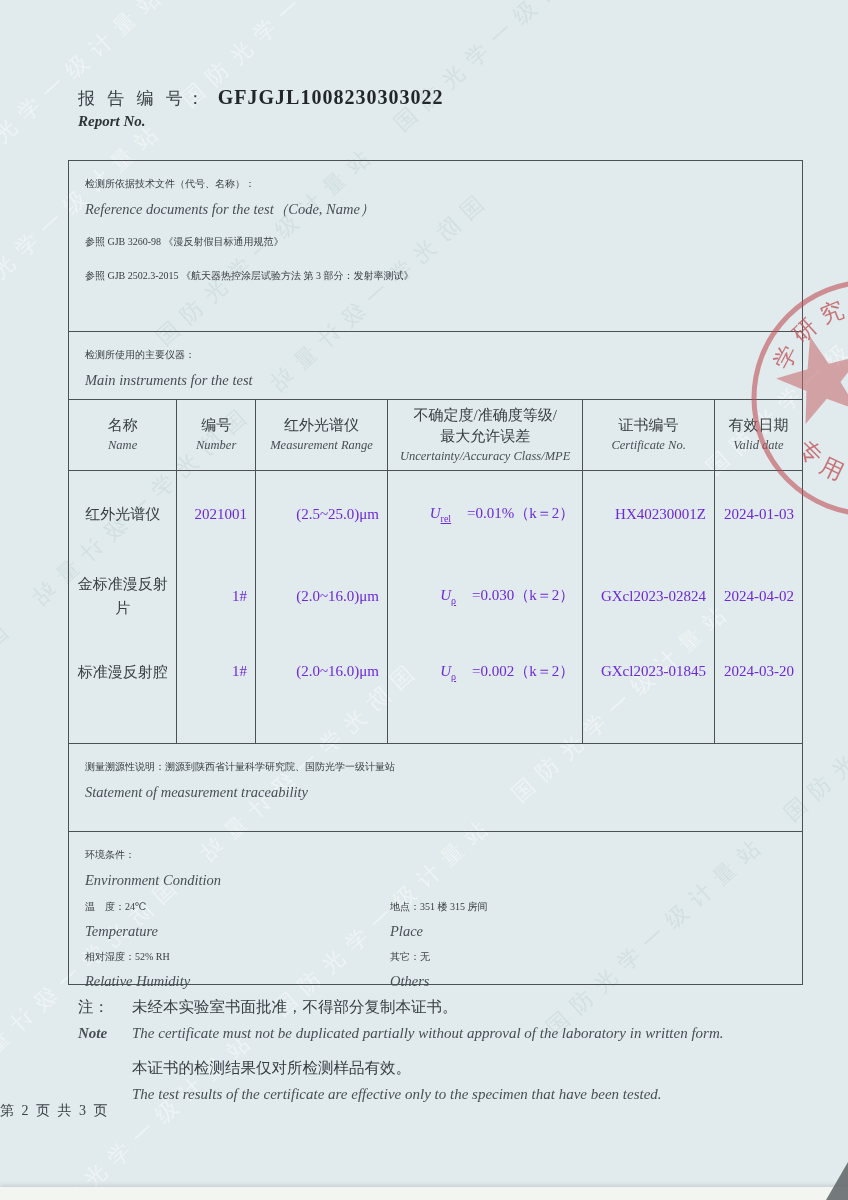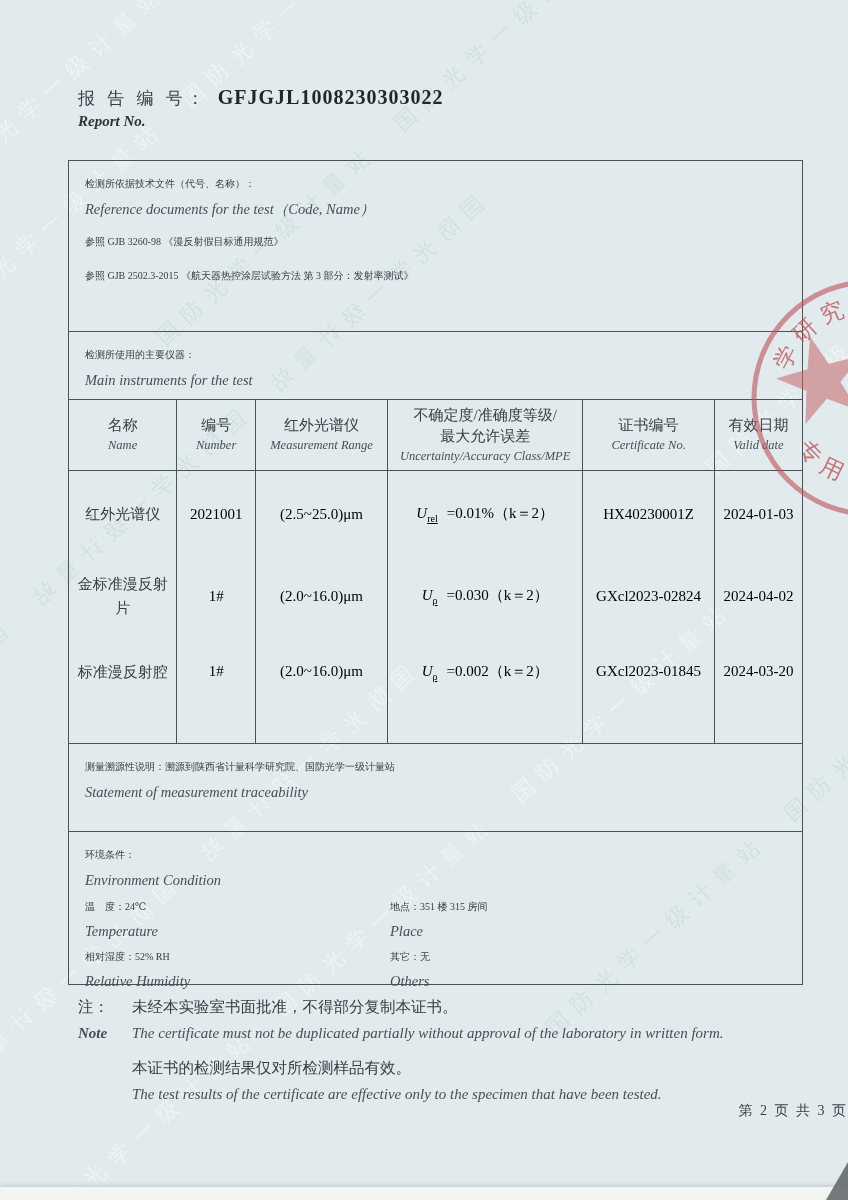--- a/index.html
+++ b/index.html
@@ -49,39 +49,39 @@
   
   .tablewrap{height:344px;box-sizing:border-box;}
   table.inst{width:100%;height:100%;border-collapse:collapse;table-layout:fixed;}
   table.inst th,table.inst td{border-left:1px solid #4c5156;padding:2px 8px;
       text-align:center;vertical-align:middle;font-weight:normal;box-sizing:border-box;}
   table.inst th:first-child,table.inst td:first-child{border-left:none;}
   table.inst thead th{border-bottom:1px solid #4c5156;}
   .h-cn{font-size:15px;line-height:21px;color:#383d44;}
   .h-en{font-style:italic;font-size:12.5px;line-height:18px;color:#484e56;}
   td .cell-cn{font-size:15px;line-height:24px;color:#383d44;}
-  td .cell-en{font-size:15px;color:#000000;}
+  td .cell-en{font-size:15px;color:#6d28d9;text-align:right;}
   .usym{font-style:italic;}
   sub.usub{font-size:10px;text-decoration:underline;}
-  .uval{margin-left:9px;}
+  .uval{margin-left:16px;}
   tr.filler td{height:34px;}
 
   
   .env-grid{display:grid;grid-template-columns:305px 1fr;margin-top:2px;}
   .env-grid div{line-height:25px;}
 
   
   .notes{position:absolute;left:78px;top:993px;width:726px;display:grid;
          grid-template-columns:54px 1fr;column-gap:0;}
   .notes .cn{font-size:15.5px;line-height:27px;}
   .notes .en{font-size:15px;line-height:27px;}
   .note-gap{height:7px;}
 
   
-  .footer{position:absolute;left:0;top:1102px;width:100%;text-align:right;
+  .footer{position:absolute;left:0;top:1102px;width:100%;text-align:left;
           font-size:14px;letter-spacing:2px;color:#3a4047;}
 
   
   .bottom-strip{position:absolute;left:0;right:0;bottom:0;height:13px;background:#f2f5f0;
                 box-shadow:0 -2px 4px rgba(140,152,152,.3);}
   .corner-shadow{position:absolute;right:0;bottom:0;width:0;height:0;
                  border-bottom:38px solid #666c6e;border-left:22px solid transparent;opacity:.9;}
 
   
   .seal{position:absolute;left:688px;top:268px;pointer-events:none;}

